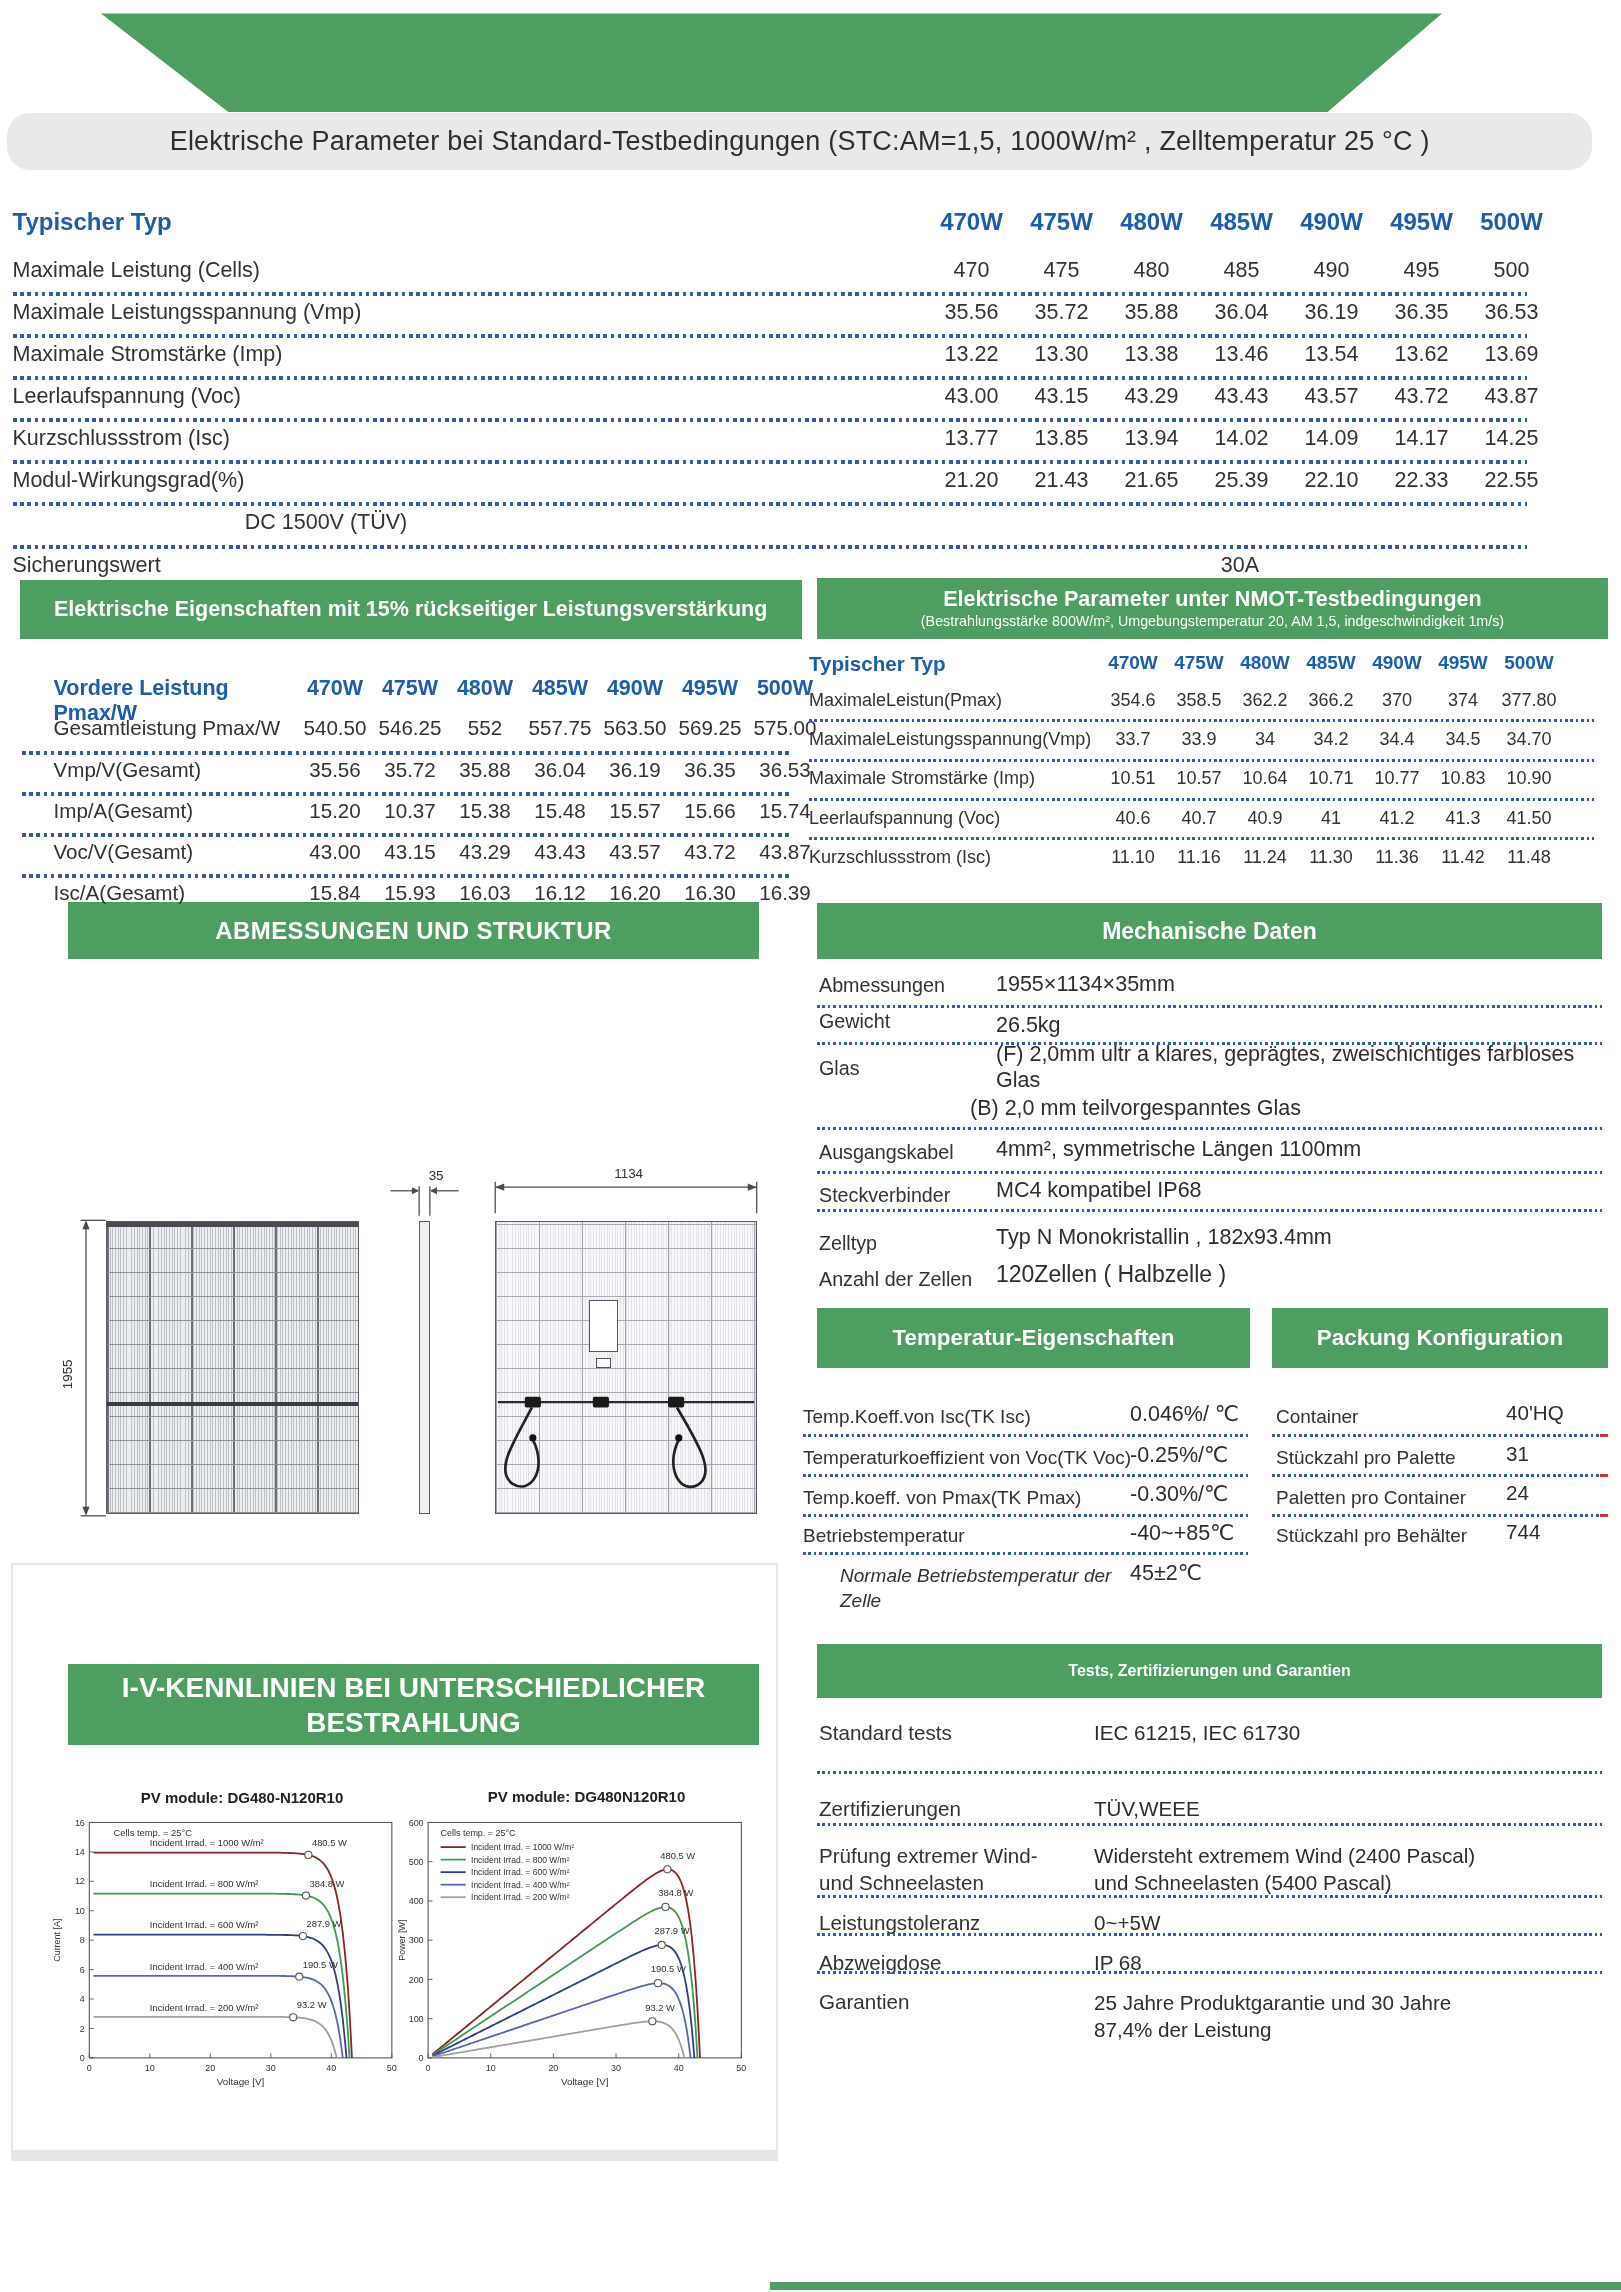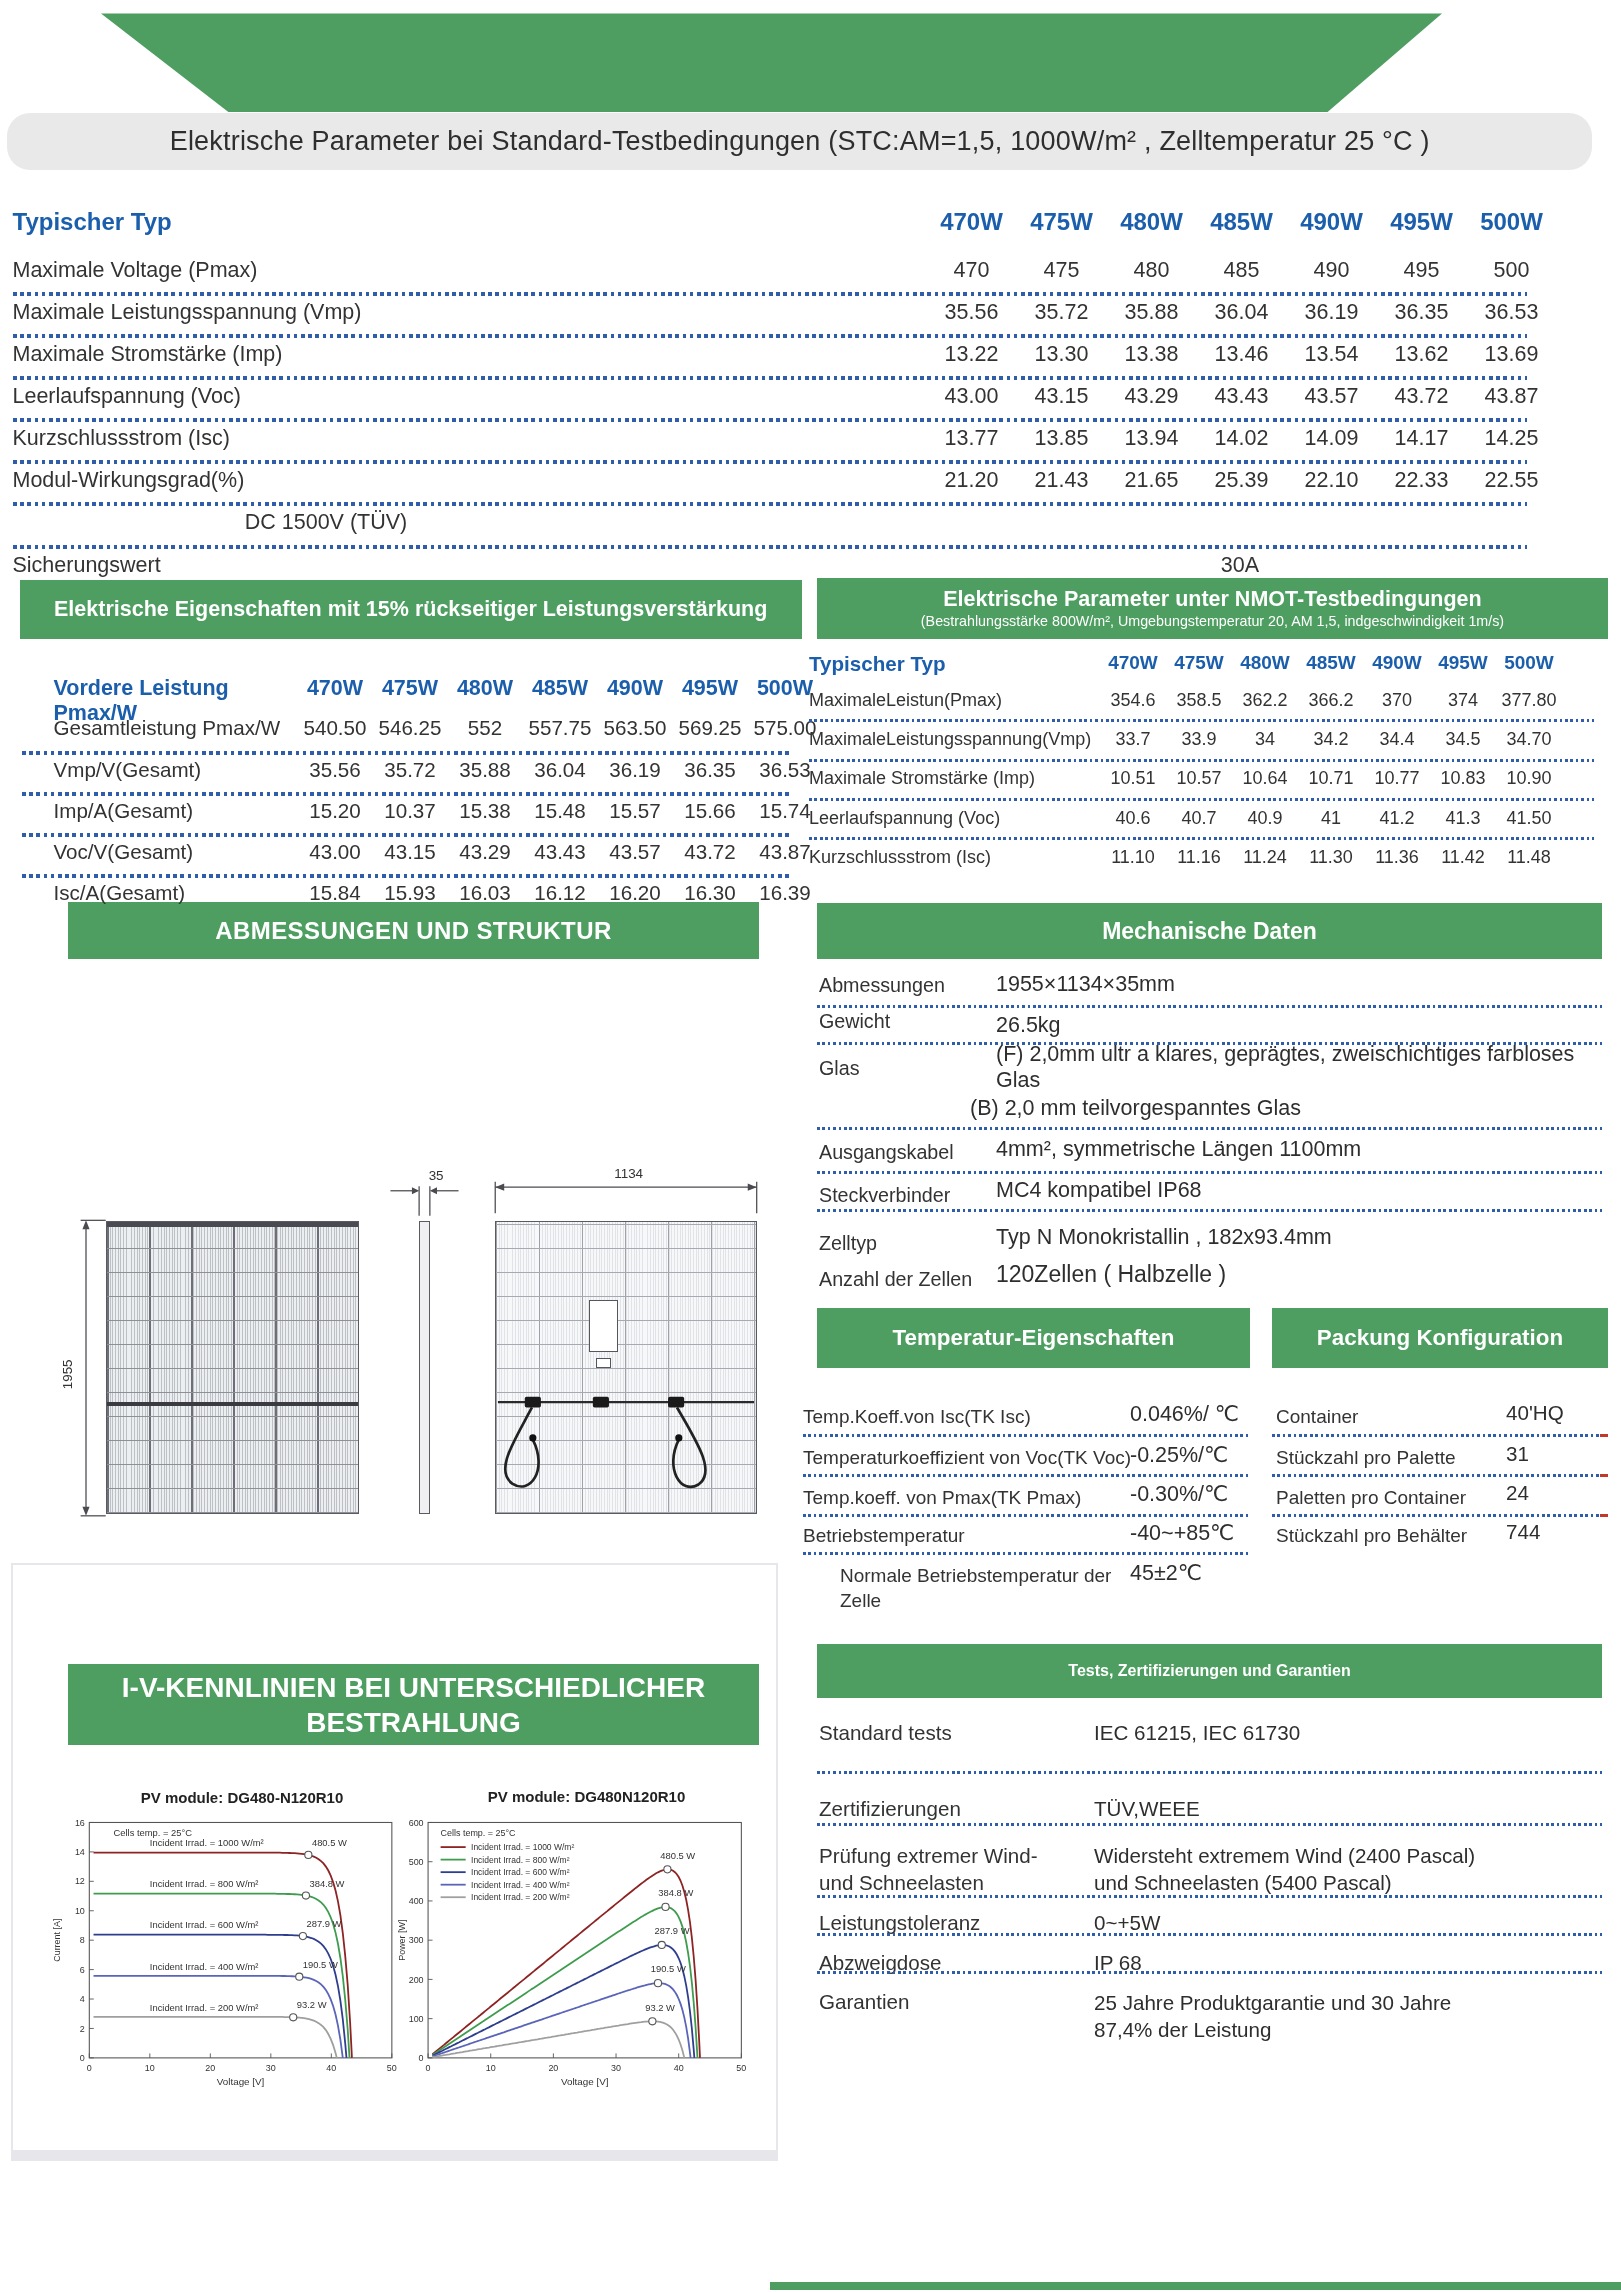--- a/index.html
+++ b/index.html
@@ -187,21 +187,21 @@
 </div>
 
 <div class="abs rlabel" style="left:803px;top:1406px;font-size:19px;">Temp.Koeff.von Isc(TK Isc)</div>
 <div class="abs rvalue" style="left:1130px;top:1401px;">0.046%/ ℃</div>
 <div class="abs rlabel" style="left:803px;top:1447px;font-size:19px;">Temperaturkoeffizient von Voc(TK Voc)</div>
 <div class="abs rvalue" style="left:1130px;top:1442px;">-0.25%/℃</div>
 <div class="abs rlabel" style="left:803px;top:1487px;font-size:19px;">Temp.koeff. von Pmax(TK Pmax)</div>
 <div class="abs rvalue" style="left:1130px;top:1481px;">-0.30%/℃</div>
 <div class="abs rlabel" style="left:803px;top:1525px;font-size:19px;">Betriebstemperatur</div>
 <div class="abs rvalue" style="left:1130px;top:1520px;">-40~+85℃</div>
-<div class="abs rlabel" style="left:840px;top:1564px;width:282px;font-size:19px;line-height:1.3;">Normale Betriebstemperatur der Zelle</div>
+<div class="abs rlabel" style="left:840px;top:1564px;width:282px;font-size:19px;line-height:1.3;font-style:italic;">Normale Betriebstemperatur der Zelle</div>
 <div class="abs rvalue" style="left:1130px;top:1560px;">45±2℃</div>
 
 <div class="abs rlabel" style="left:1276px;top:1406px;font-size:19px;">Container</div>
 <div class="abs rvalue" style="left:1506px;top:1401px;font-size:20.6px;">40'HQ</div>
 <div class="abs rlabel" style="left:1276px;top:1447px;font-size:19px;">Stückzahl pro Palette</div>
 <div class="abs rvalue" style="left:1506px;top:1442px;font-size:20.6px;">31</div>
 <div class="abs rlabel" style="left:1276px;top:1487px;font-size:19px;">Paletten pro Container</div>
 <div class="abs rvalue" style="left:1506px;top:1481px;font-size:20.6px;">24</div>
 <div class="abs rlabel" style="left:1276px;top:1525px;font-size:19px;">Stückzahl pro Behälter</div>
 <div class="abs rvalue" style="left:1506px;top:1520px;font-size:20.6px;">744</div>
@@ -338,21 +338,21 @@
     <circle cx="294.9000000000001" cy="184.4975" r="4" fill="#fff" stroke="#555" stroke-width="1.2"></circle>
     <text x="286.9000000000001" y="172.4975" font-size="10.5" fill="#333">190.5 W</text>
     <path d="M42.9,267.2L45.0,266.8L47.1,266.5L49.2,266.1L51.3,265.7L53.4,265.4L55.5,265.0L57.6,264.7L59.7,264.3L61.8,264.0L63.9,263.6L66.0,263.2L68.1,262.9L70.2,262.5L72.3,262.2L74.4,261.8L76.5,261.5L78.6,261.1L80.7,260.7L82.8,260.4L84.9,260.0L87.0,259.7L89.1,259.3L91.2,259.0L93.3,258.6L95.4,258.2L97.5,257.9L99.6,257.5L101.7,257.2L103.8,256.8L105.9,256.5L108.0,256.1L110.1,255.7L112.2,255.4L114.3,255.0L116.4,254.7L118.5,254.3L120.6,254.0L122.7,253.6L124.8,253.2L126.9,252.9L129.0,252.5L131.1,252.2L133.2,251.8L135.3,251.5L137.4,251.1L139.5,250.7L141.6,250.4L143.7,250.0L145.8,249.7L147.9,249.3L150.0,249.0L152.1,248.6L154.2,248.2L156.3,247.9L158.4,247.5L160.5,247.2L162.6,246.8L164.7,246.5L166.8,246.1L168.9,245.7L171.0,245.4L173.1,245.0L175.2,244.7L177.3,244.3L179.4,244.0L181.5,243.6L183.6,243.2L185.7,242.9L187.8,242.5L189.9,242.2L192.0,241.8L194.1,241.5L196.2,241.1L198.3,240.7L200.4,240.4L202.5,240.0L204.6,239.7L206.7,239.3L208.8,239.0L210.9,238.6L213.0,238.2L215.1,237.9L217.2,237.5L219.3,237.2L221.4,236.8L223.5,236.5L225.6,236.1L227.7,235.7L229.8,235.4L231.9,235.0L234.0,234.7L236.1,234.3L238.2,234.0L240.3,233.6L242.4,233.3L244.5,232.9L246.6,232.6L248.7,232.2L250.8,231.9L252.9,231.5L255.0,231.2L257.1,230.8L259.2,230.5L261.3,230.2L263.4,229.8L265.5,229.5L267.6,229.2L269.7,228.9L271.8,228.6L273.9,228.3L276.0,228.1L278.1,227.8L280.2,227.6L282.3,227.4L284.4,227.3L286.5,227.2L288.6,227.1L290.7,227.2L292.8,227.3L294.9,227.5L297.0,227.8L299.1,228.3L301.2,228.9L303.3,229.8L305.4,230.9L307.5,232.4L309.6,234.2L311.7,236.6L313.8,239.5L315.9,243.1L318.0,247.5L320.1,253.0L322.2,259.7L324.3,268.0L324.3,268.0" stroke="#9f9f9f" stroke-width="2" fill="none"></path>
     <circle cx="288.60000000000014" cy="227.14733333333334" r="4" fill="#fff" stroke="#555" stroke-width="1.2"></circle>
     <text x="280.60000000000014" y="215.14733333333334" font-size="10.5" fill="#333">93.2 W</text>
   </svg>
 
 <div class="abs bottom-strip"></div>
 
 <div class="abs trow t-stc" style="top:258px">
-    <span class="tlabel">Maximale Voltage (Pmax)</span>
+    <span class="tlabel">Maximale Leistung (Cells)</span>
     <span class="tcell">470</span>
     <span class="tcell">475</span>
     <span class="tcell">480</span>
     <span class="tcell">485</span>
     <span class="tcell">490</span>
     <span class="tcell">495</span>
     <span class="tcell">500</span>
   </div>
 <div class="abs trow t-stc" style="top:300px">
     <span class="tlabel">Maximale Leistungsspannung (Vmp)</span>

